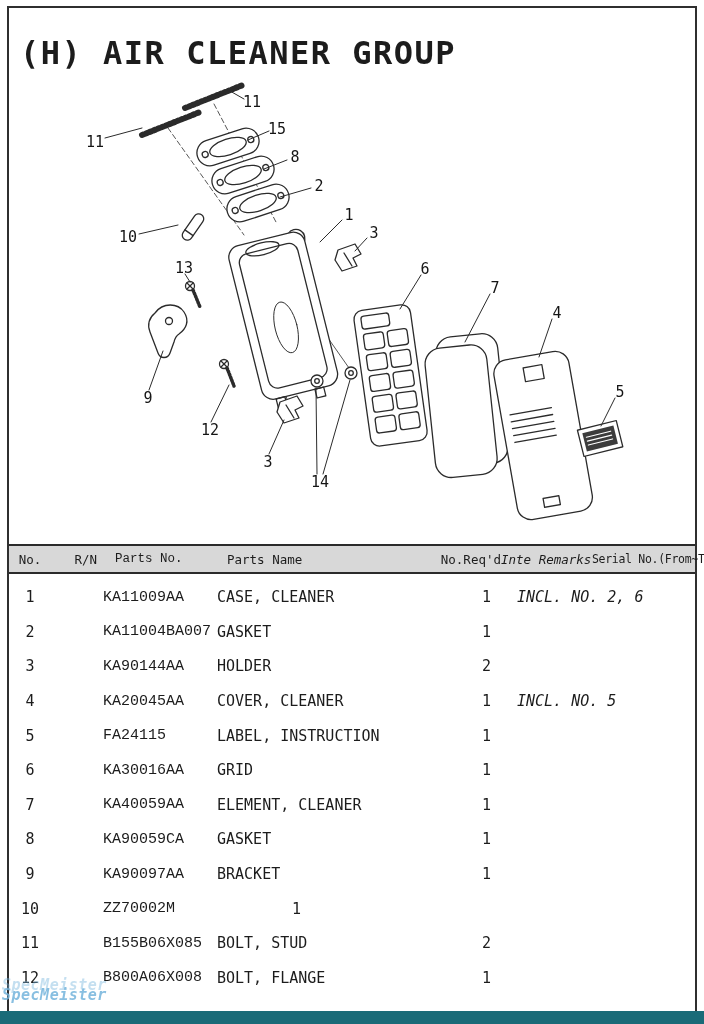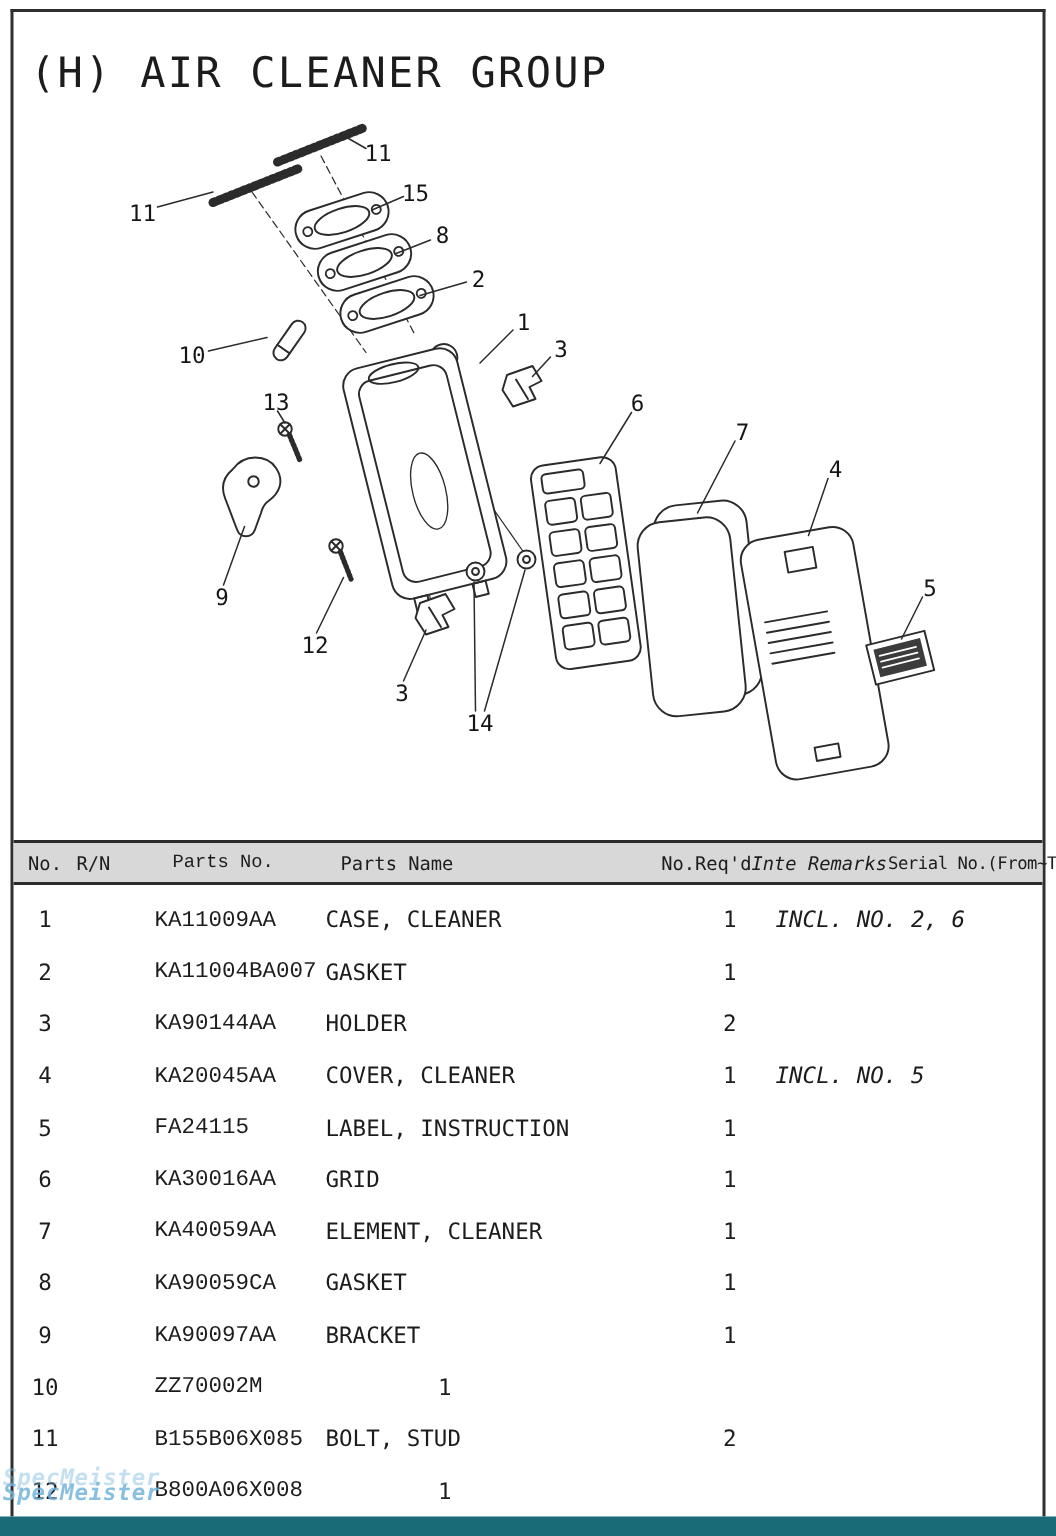--- a/index.html
+++ b/index.html
@@ -1,31 +1,31 @@
 <!DOCTYPE html>
 <html style="--bar-teal: #1a6b78; --watermark-blue: #74b4dc; --header-gray: #d8d8d8;"><head>
 <meta charset="utf-8">
 <style>
   html,body{margin:0;padding:0;background:#e9e9e9;}
   .page{position:relative;width:704px;height:1024px;background:#fff;overflow:hidden;
         font-family:"DejaVu Sans Mono","Liberation Mono",monospace;color:#1c1c1c;}
   .frame{position:absolute;left:7px;top:6px;right:7px;bottom:13px;
          border-top:2px solid #2f2f2f;border-left:2px solid #2f2f2f;border-right:2px solid #2f2f2f;
          pointer-events:none;}
-  .title{position:absolute;left:20px;top:13px;font-size:28px;font-weight:400;
+  .title{position:absolute;left:20px;top:13px;font-size:32px;font-weight:700;
          letter-spacing:1.5px;white-space:nowrap;}
   .diagram{position:absolute;left:8px;top:70px;width:688px;height:472px;}
-  .ptable{position:absolute;left:9px;top:544px;width:686px;margin-top:16px;}
+  .ptable{position:absolute;left:9px;top:544px;width:686px;}
   .thead{display:flex;align-items:center;height:26px;background:var(--header-gray,#d8d8d8);
          border-top:2px solid #2b2b2b;border-bottom:2px solid #2b2b2b;font-size:12.5px;}
   .tbody{padding-top:6px;}
   .trow{display:flex;align-items:center;height:34.6px;font-size:15px;}
   .th,.td{white-space:nowrap;}
   .c-no{width:42px;text-align:center;flex:none;}
-  .c-rn{width:46px;text-align:left;flex:none;}
+  .c-rn{width:46px;text-align:right;flex:none;}
   .c-pno{width:112px;flex:none;padding-left:6px;font-family:Liberation Mono, monospace;}
   .c-pname{width:188px;flex:none;padding-left:2px;}
   .c-req{width:86px;text-align:right;flex:none;}
   .c-rem{width:87px;flex:none;padding-left:26px;font-style:italic;}
   .c-ser{flex:1;padding-left:4px;}
   .th.c-pno{padding-left:18px;}
   .th.c-pname{padding-left:0;}
   .th.c-rem{text-align:center;padding-left:0;}
   .th.c-ser{font-size:11.5px;letter-spacing:-0.3px;}
   .watermark{position:absolute;left:2px;bottom:20px;font-size:15px;font-weight:700;
@@ -322,20 +322,21 @@
           <div class="td c-pno">B155B06X085</div>
           <div class="td c-pname">BOLT, STUD</div>
           <div class="td c-req">2</div>
           <div class="td c-rem"></div>
           <div class="td c-ser"></div>
         </div>
         <div class="trow">
           <div class="td c-no">12</div>
           <div class="td c-rn"></div>
           <div class="td c-pno">B800A06X008</div>
+          <div class="td c-pname">BOLT, FLANGE</div>
           <div class="td c-req">1</div>
           <div class="td c-rem"></div>
           <div class="td c-ser"></div>
         </div>
       </div>
   </div>
 
   <div class="watermark">SpecMeister</div>
   <div class="bottom-bar"></div>
 </div>

